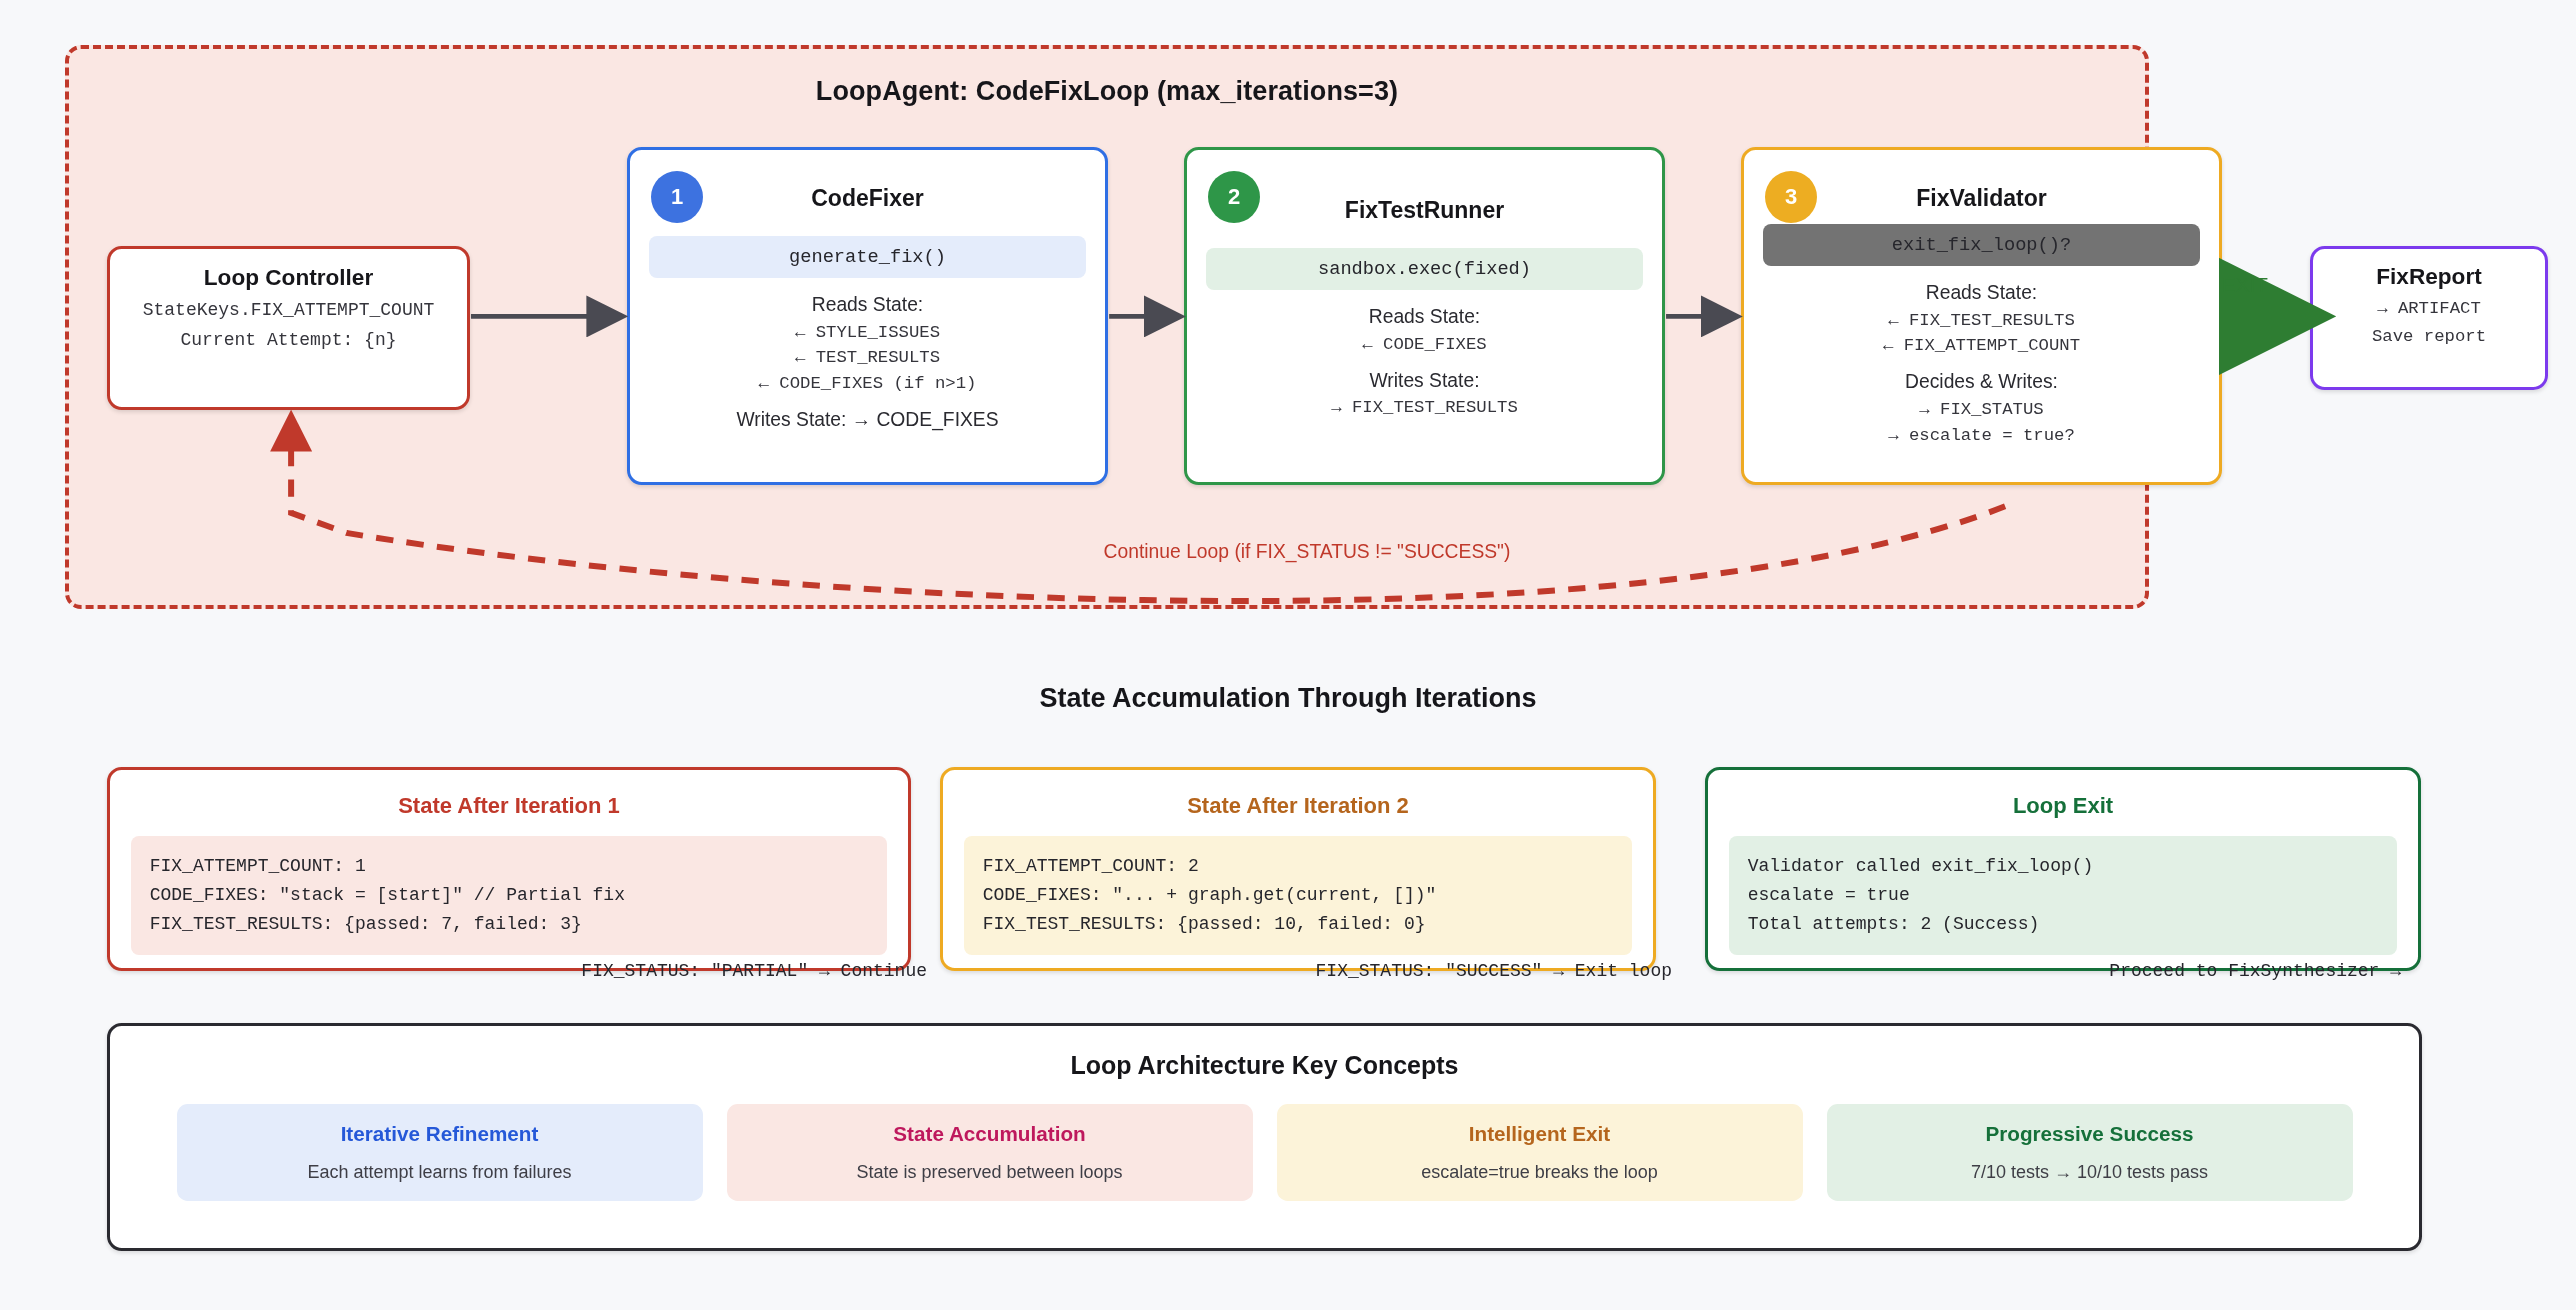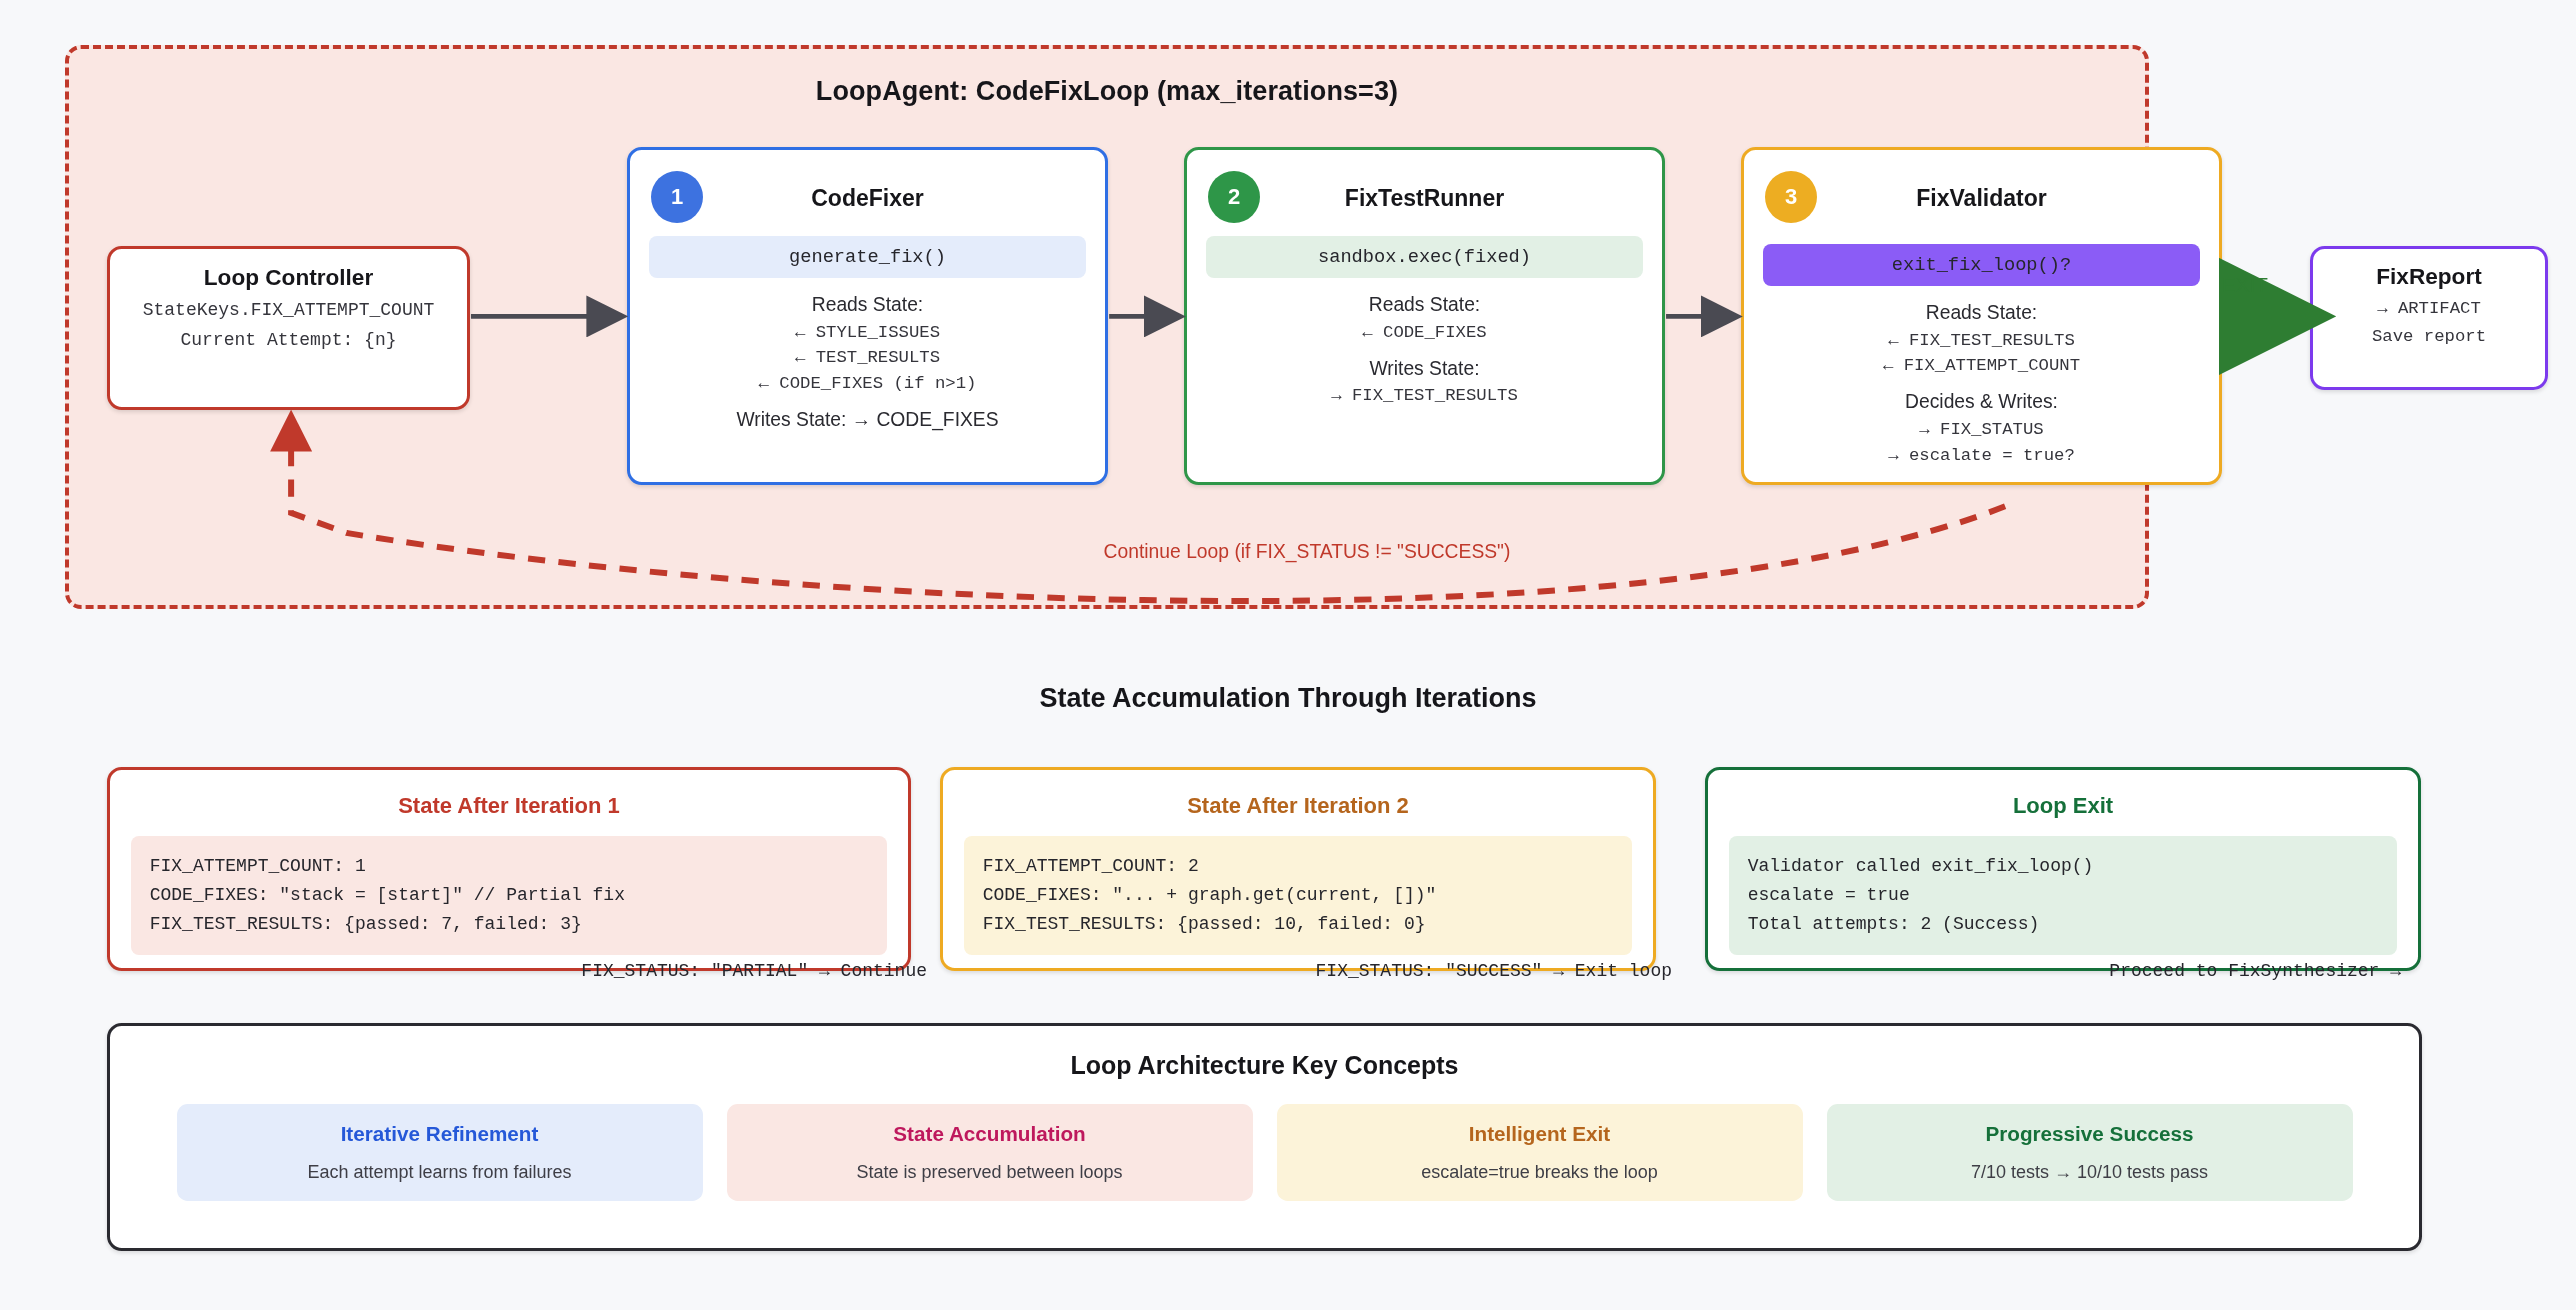--- a/index.html
+++ b/index.html
@@ -65,26 +65,26 @@
   
   #node-codefixer{left:627px;top:147px;width:481px;height:338px;border:3.3px solid #2f6fe4;}
   #node-fixtestrunner{left:1184px;top:147px;width:481px;height:338px;border:3.3px solid #2e9648;}
   #node-fixvalidator{left:1741px;top:147px;width:481px;height:338px;border:3.3px solid #eeaa22;}
 
   #node-codefixer .badge{background:#3d72e0;left:21px;top:21px;}
   #node-fixtestrunner .badge{background:#2e9648;left:21px;top:21px;}
   #node-fixvalidator .badge{background:#edad22;left:21px;top:21px;}
 
   #node-codefixer .node-title{margin-top:35px;}
-  #node-fixtestrunner .node-title{margin-top:35px;}
+  #node-fixtestrunner .node-title{margin-top:47px;}
   #node-fixvalidator .node-title{margin-top:35px;}
 
   #node-codefixer .fn-chip{background:#e4ecfb;margin-top:24px;}
   #node-fixtestrunner .fn-chip{background:#e2f0e5;margin-top:24px;}
-  #node-fixvalidator .fn-chip{background:#8b5cf6;margin-top:32px;}
+  #node-fixvalidator .fn-chip{background:#737373;margin-top:12px;}
 
   
   #node-fixreport{
     left:2310px;top:246px;width:238px;height:144px;
     border:3.3px solid #7c3aed;
   }
   #node-fixreport .node-title{margin-top:14.7px;font-size:22.6px;}
   #node-fixreport .fr-line{
     text-align:center;font-size:17.3px;color:#35353c;margin-top:9.3px;
   }

